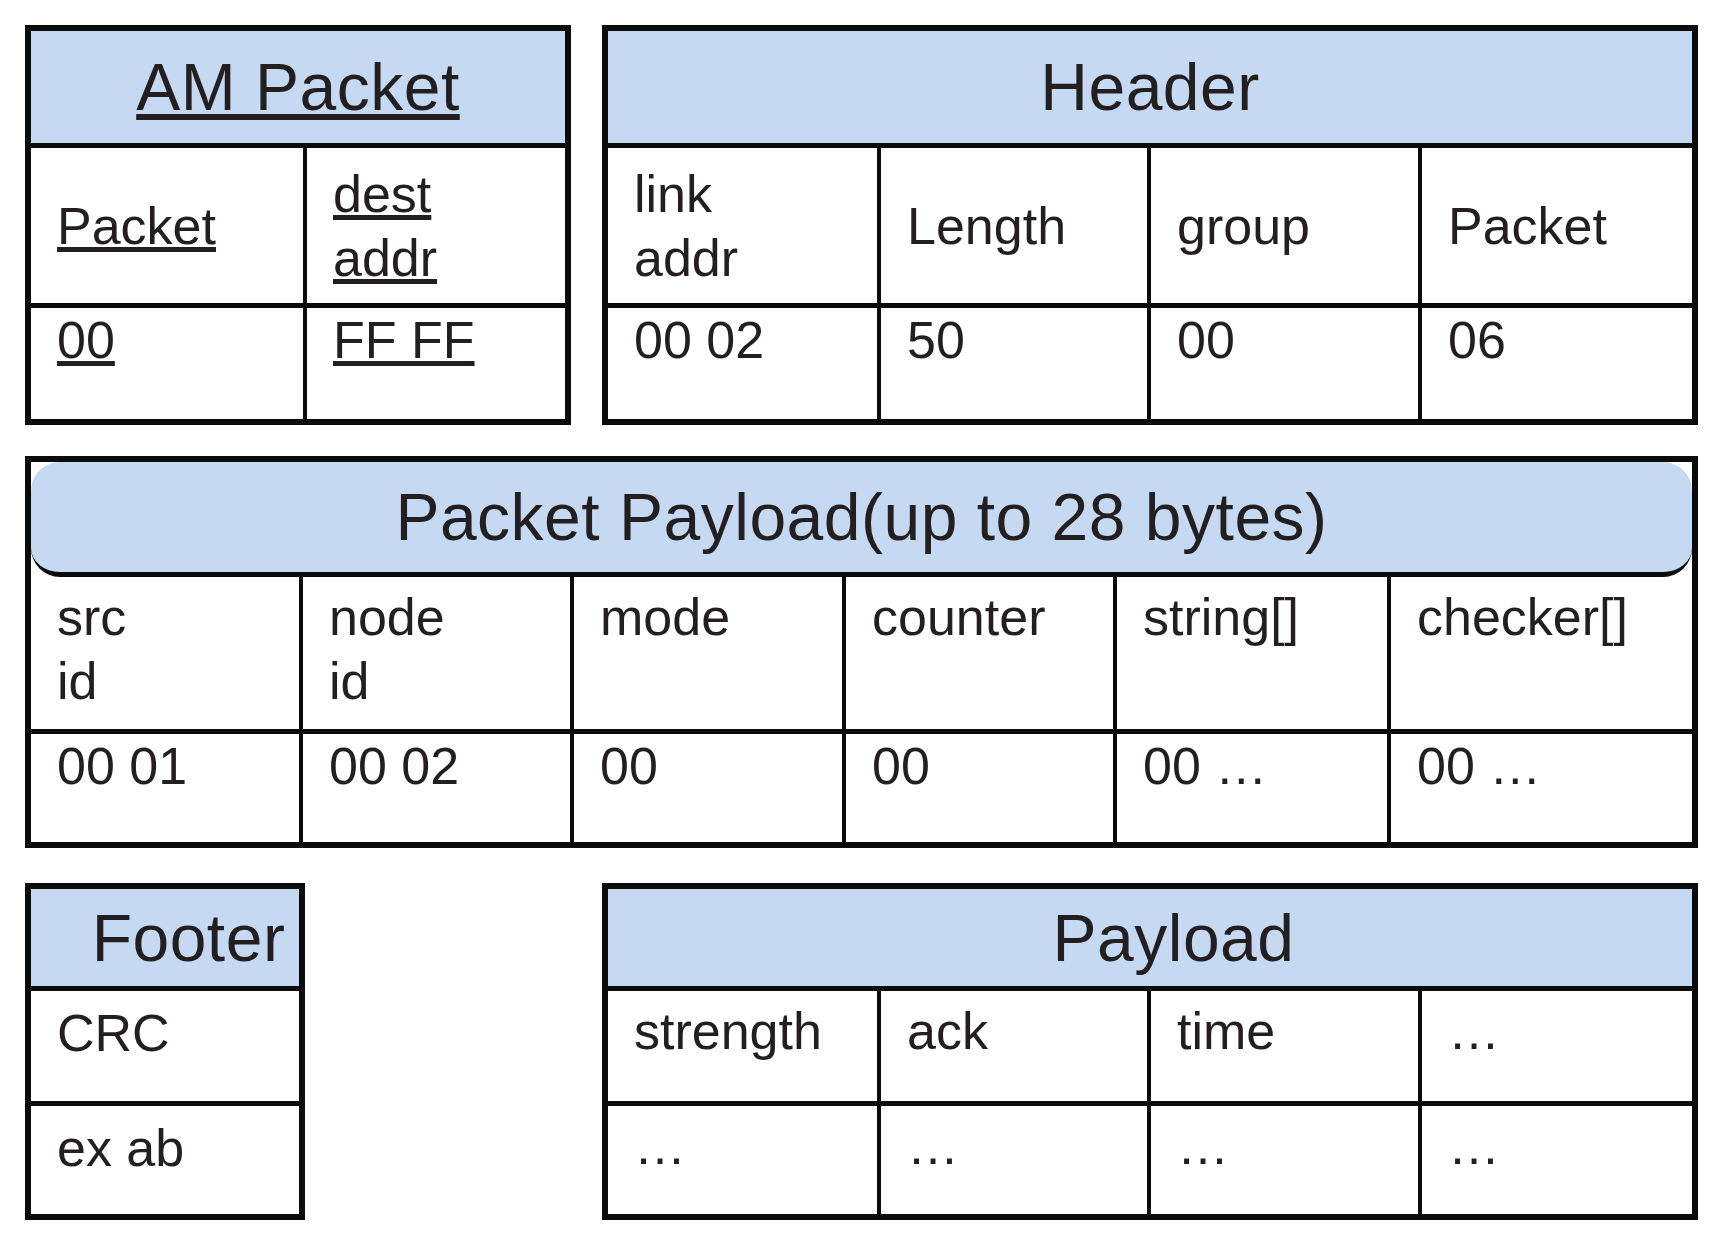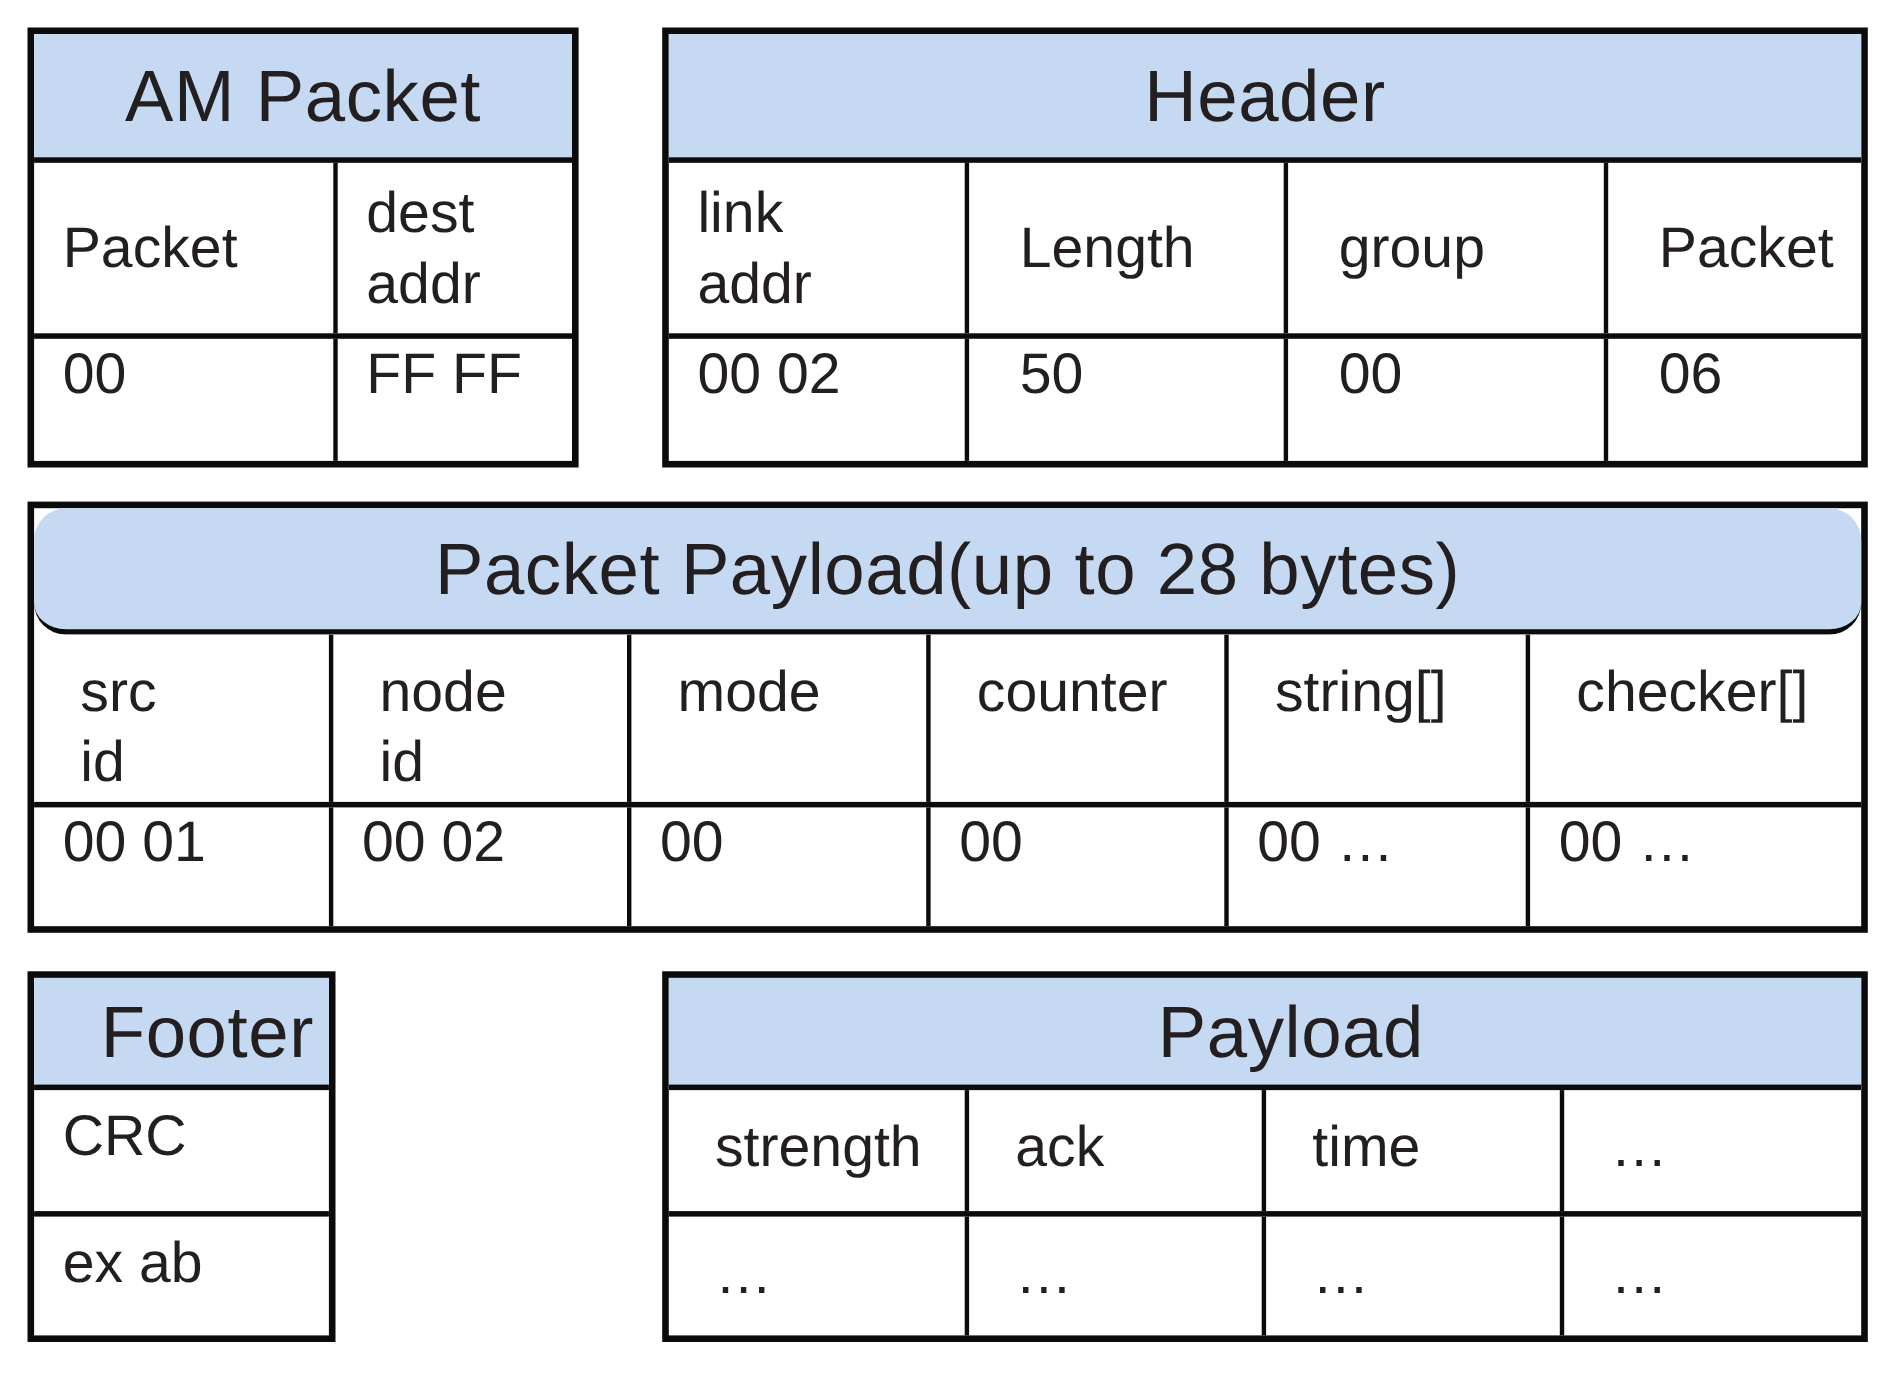--- a/index.html
+++ b/index.html
@@ -39,40 +39,40 @@
     border-right:4px solid #0b0b0b;
     padding-left:26px;
     font-size:52px;
     line-height:64px;
     white-space:pre-line;
     overflow:hidden;
   }
   .cell:last-child { border-right:none; }
   .v-center { display:flex; align-items:center; }
   .v-top    { padding-top:0; }
-  .v-top-lbl{ padding-top:20px;margin-left:16px; }
+  .v-top-lbl{ padding-top:8px; }
 
   
-  .am   { left:25px;  top:25px;  width:501px;  height:400px; }
+  .am   { left:25px;  top:25px;  width:546px;  height:400px;text-decoration:underline; }
   .hdr  { left:602px; top:25px;  width:1096px; height:400px; }
   .pay  { left:25px;  top:456px; width:1673px; height:392px; }
   .foot { left:25px;  top:883px; width:280px;  height:337px; }
   .meta { left:602px; top:883px; width:1096px; height:337px; }
 
   .am .title,  .hdr .title  { flex:0 0 117px; }
   .pay .title               { flex:0 0 115px;border-radius:29px; }
   .foot .title, .meta .title{ flex:0 0 102px;padding-left:47px; }
 
   .am .row.labels,  .hdr .row.labels  { flex:0 0 160px; }
   .pay .row.labels                    { flex:0 0 157px; }
   .meta .row.labels, .foot .row.mid   { flex:0 0 115px; }
   .row.values, .foot .row.last        { flex:1 1 auto; }
 
   .am .row   { grid-template-columns:276px 1fr; }
-  .hdr .row  { grid-template-columns:273px 270px 271px 1fr;gap:20px; }
+  .hdr .row  { grid-template-columns:273px 270px 271px 1fr; }
   .meta .row { grid-template-columns:273px 270px 271px 1fr; }
   .pay .row  { grid-template-columns:272px 271px 272px 271px 274px 1fr; }
   .foot .row { grid-template-columns:1fr; }
   .foot .row.mid { border-bottom:5px solid #0b0b0b; }
   .foot .cell { padding-top:10px;border-radius:18px; }
 </style>
 </head>
 <body>
 
 <div class="canvas">

